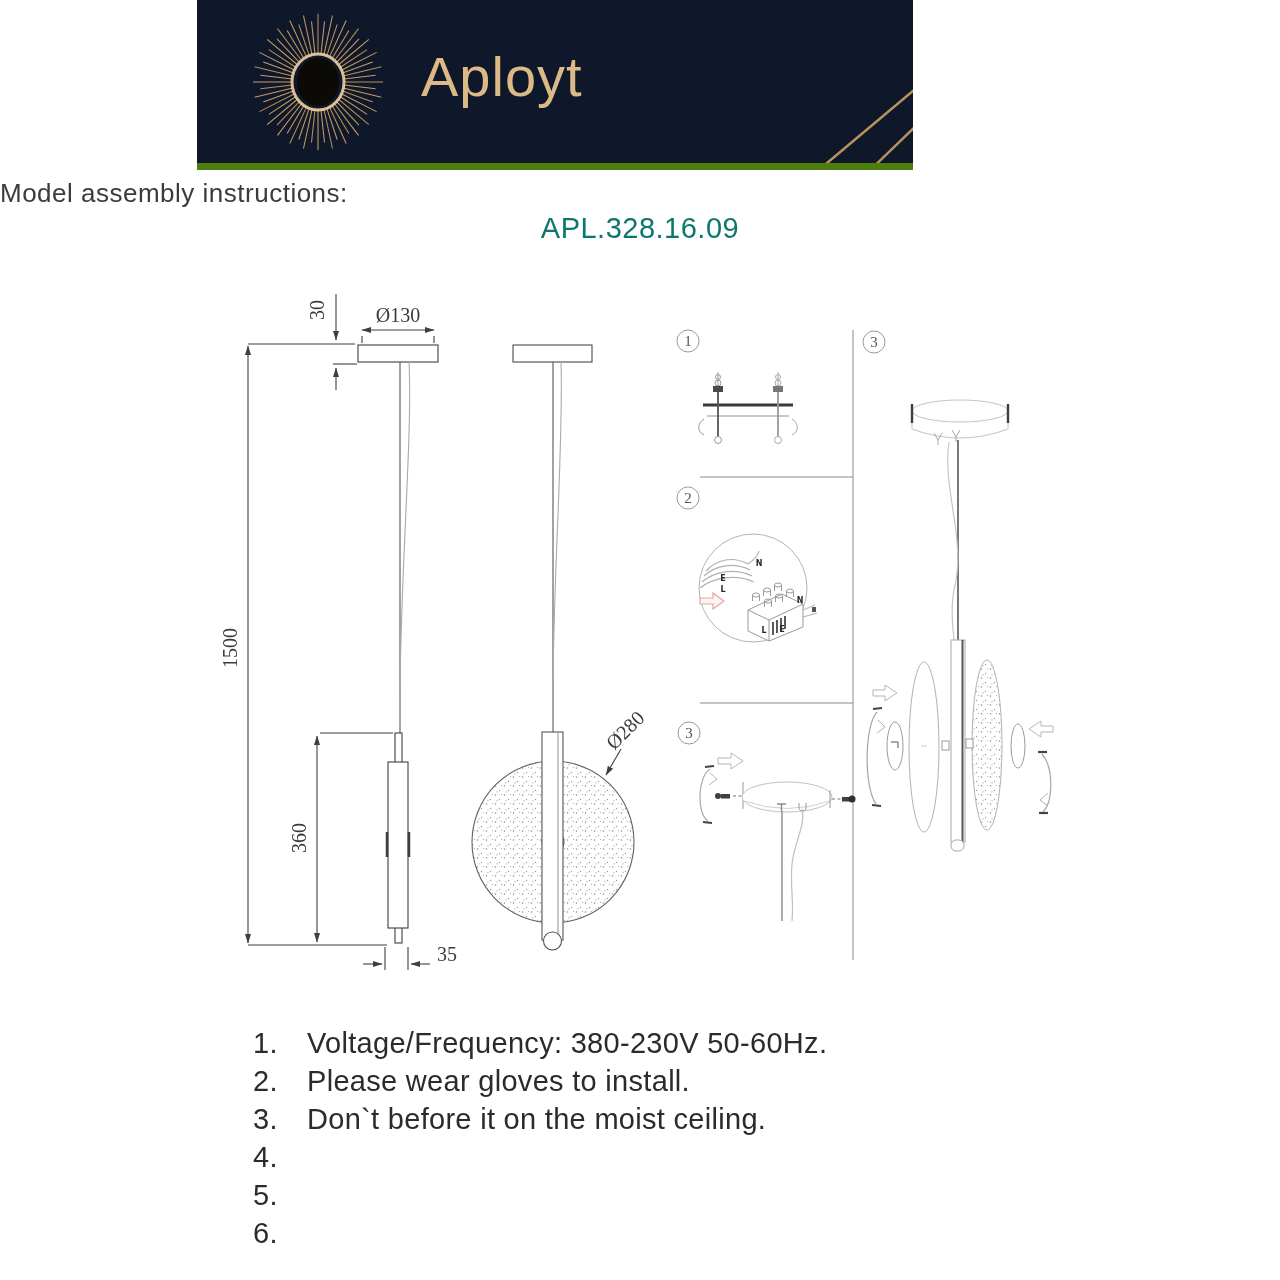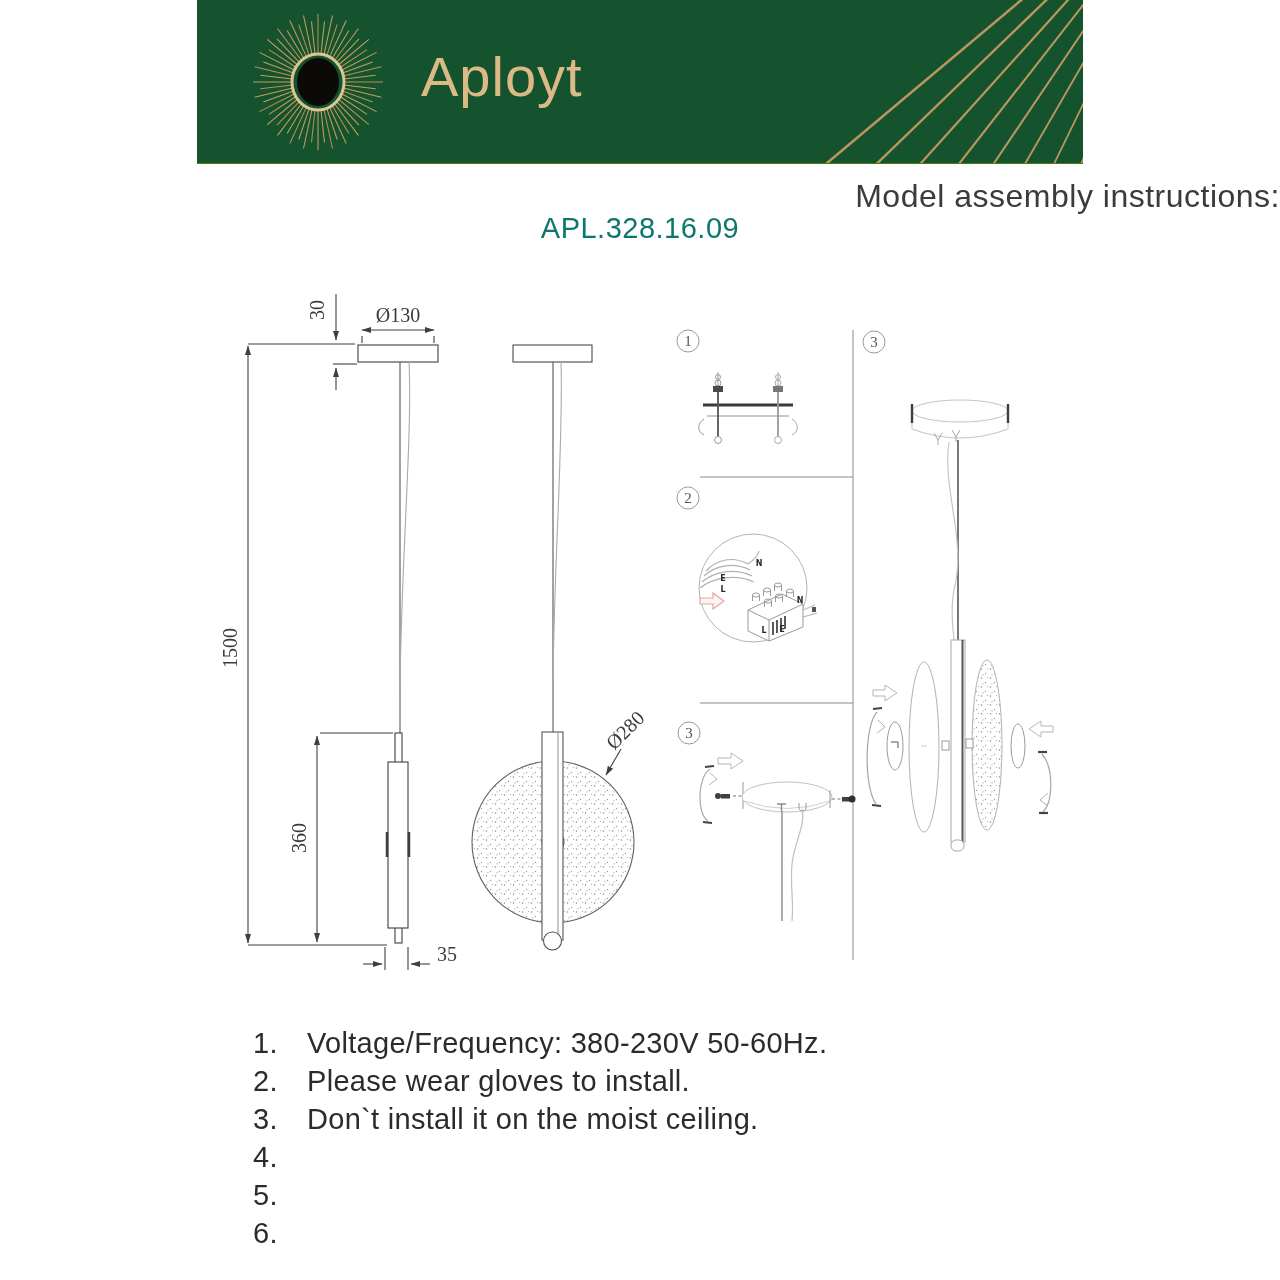--- a/index.html
+++ b/index.html
@@ -1,24 +1,24 @@
 <!DOCTYPE html>
 <html><head>
 <meta charset="utf-8">
 <style>
   html,body{margin:0;padding:0;background:#ffffff;}
   .page{position:relative;width:1280px;height:1280px;background:#ffffff;overflow:hidden;
         font-family:"Liberation Sans", sans-serif;}
-  .banner{position:absolute;left:197px;top:0;width:886px;height:163px;background:#14532d;
-          border-bottom:1px solid #4d7c0f;overflow:hidden;}
+  .banner{position:absolute;left:197px;top:0;width:716px;height:163px;background:#0f172a;
+          border-bottom:7px solid #4d7c0f;overflow:hidden;}
   .banner svg{position:absolute;left:0;top:0;}
   .brand{position:absolute;left:224px;top:49px;font-size:56px;font-weight:400;
          letter-spacing:1px;color:#dcba86;line-height:1;}
-  .title-line1{position:absolute;left:0;top:178px;width:1280px;text-align:right;
-               font-size:32px;letter-spacing:0.5px;color:#3b3b3b;}
+  .title-line1{position:absolute;left:0;top:178px;width:1280px;text-align:left;
+               font-size:26px;letter-spacing:0.5px;color:#3b3b3b;}
   .title-line2{position:absolute;left:0;top:212px;width:1280px;text-align:center;
                font-size:29px;letter-spacing:0.5px;color:#0f766e;}
   .drawing{position:absolute;left:197px;top:280px;}
   .instructions{position:absolute;left:253px;top:1024px;width:820px;}
   .instr-row{display:flex;font-size:29px;color:#2b2b2b;line-height:38px;letter-spacing:0.3px;}
   .instr-num{width:36px;flex:0 0 36px;}
   .instr-gap{width:18px;flex:0 0 18px;}
   svg text{font-family:"Liberation Serif", serif;fill:#3a3a3a;}
   svg text.dim{font-size:20px;}
   svg text.badge-num{font-size:15px;fill:#555;}
@@ -355,21 +355,21 @@
       <span>Voltage/Frequency: 380-230V 50-60Hz.</span>
     </div>
     <div class="instr-row">
       <span class="instr-num">2.</span>
         <span class="instr-gap"></span>
       <span>Please wear gloves to install.</span>
     </div>
     <div class="instr-row">
       <span class="instr-num">3.</span>
         <span class="instr-gap"></span>
-      <span>Don`t install it on the moist ceiling.</span>
+      <span>Don`t before it on the moist ceiling.</span>
     </div>
     <div class="instr-row">
       <span class="instr-num">4.</span>
         <span class="instr-gap"></span>
     </div>
     <div class="instr-row">
       <span class="instr-num">5.</span>
         <span class="instr-gap"></span>
     </div>
     <div class="instr-row">

